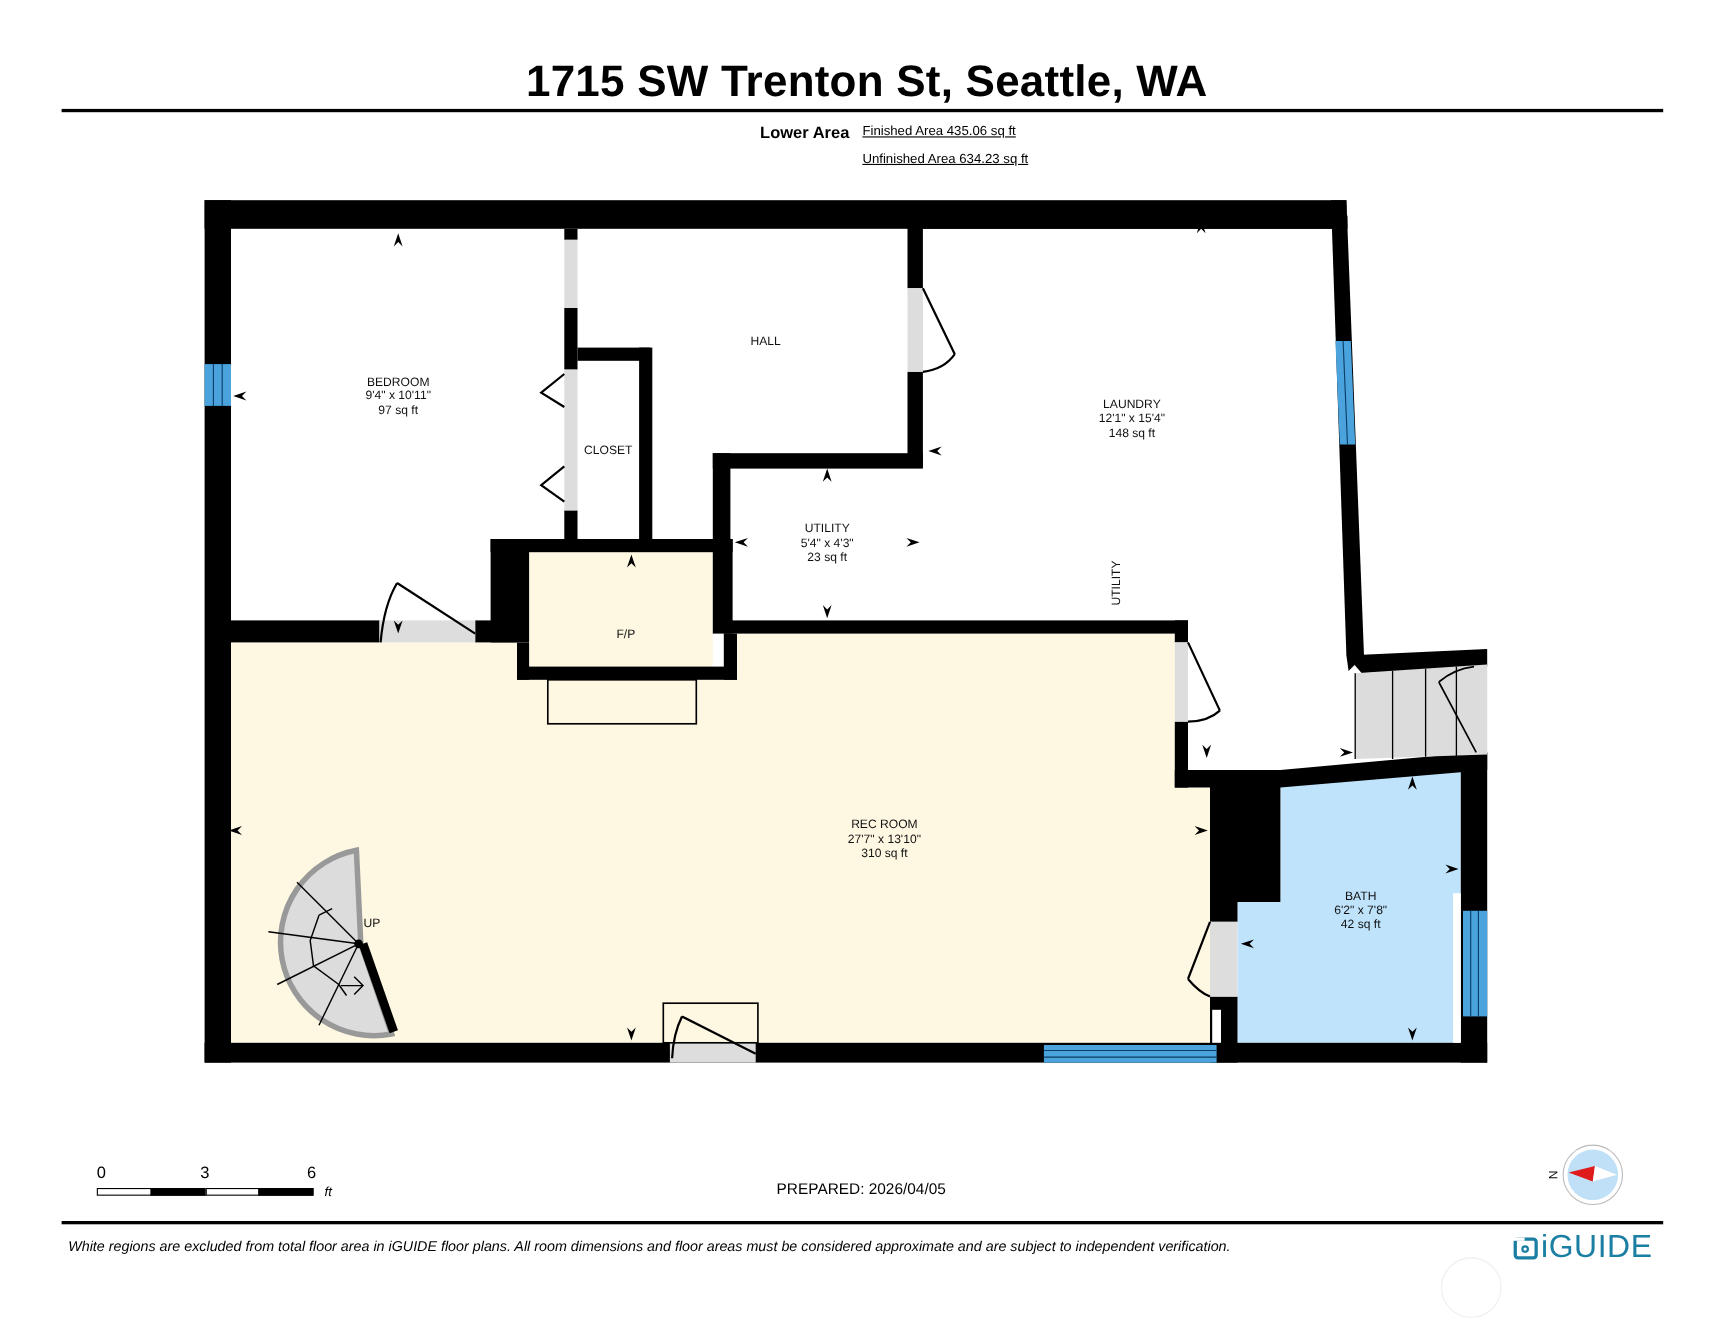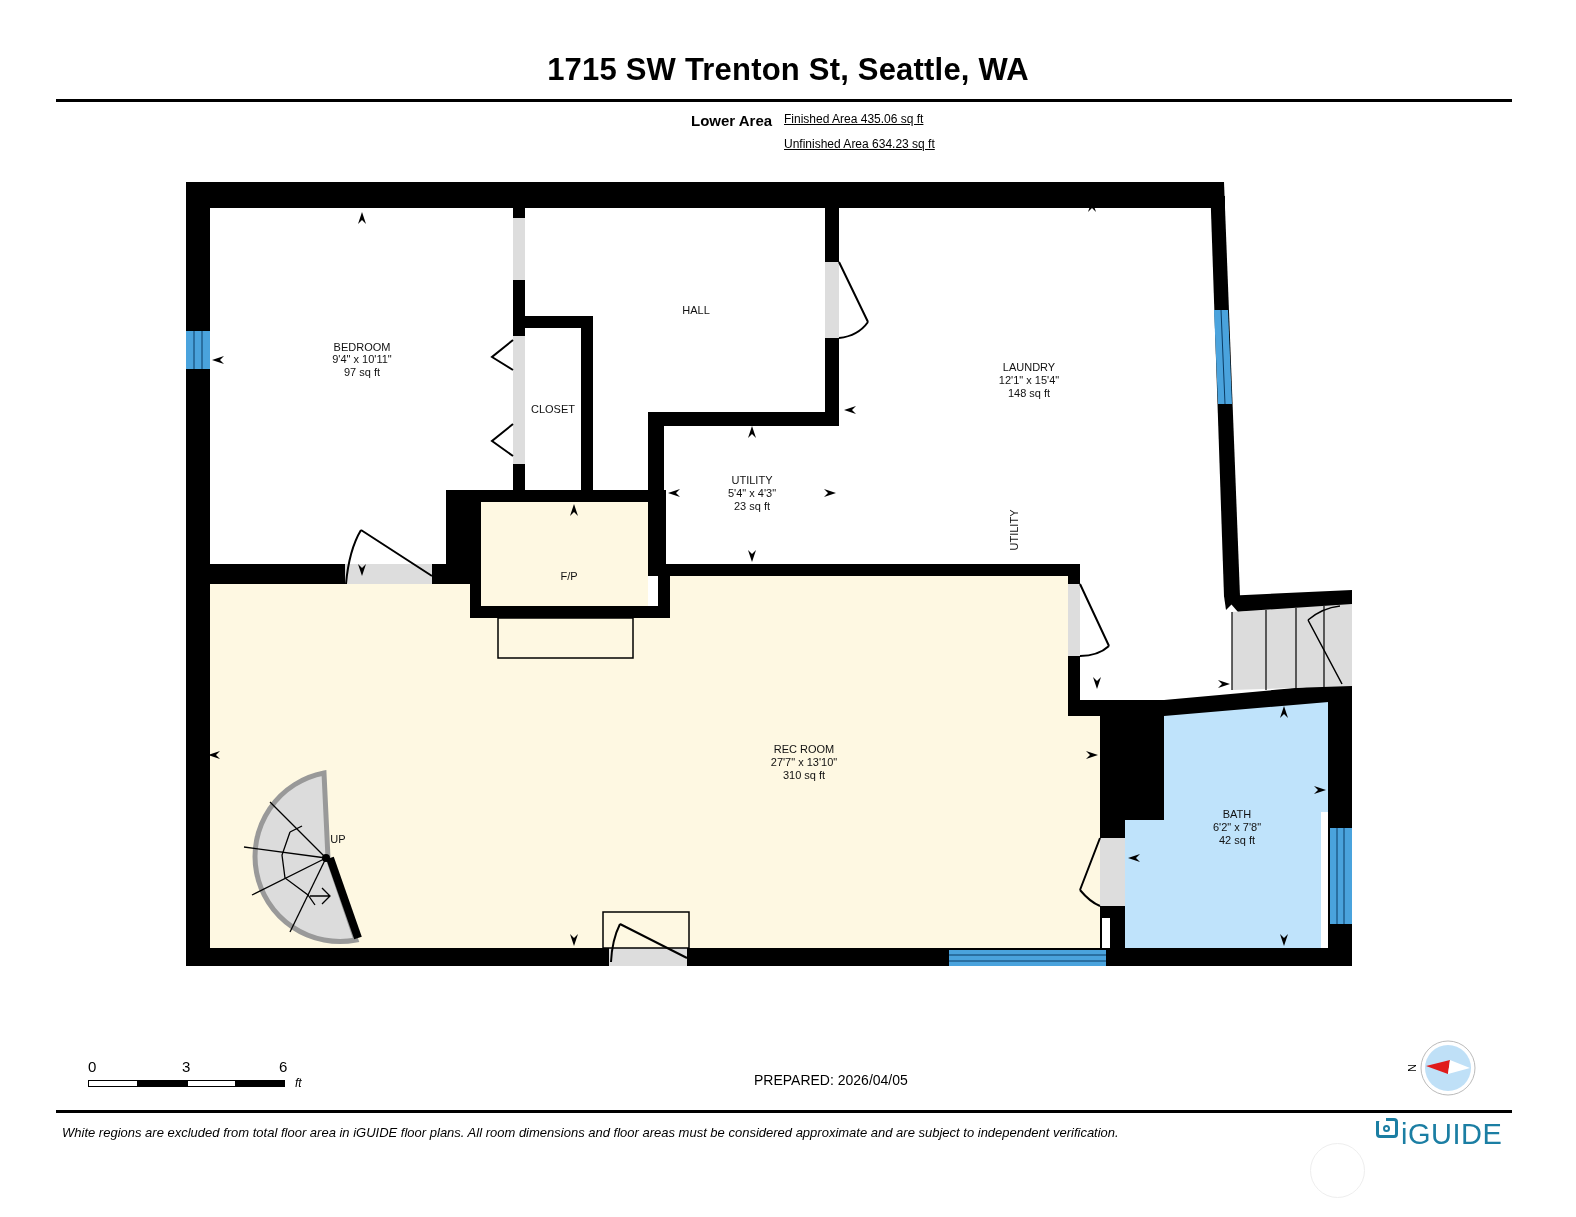--- a/index.html
+++ b/index.html
@@ -1,33 +1,33 @@
 <!DOCTYPE html>
 <html><head>
   <meta charset="utf-8">
   <style>
     html, body { margin:0; padding:0; background:#ffffff; }
     body { width:1576px; height:1217px; position:relative; overflow:hidden;
            font-family:"Liberation Sans", sans-serif; color:#000; }
     .title { position:absolute; left:0; width:1576px; top:52px; text-align:center;
-             font-size:31px; font-weight:bold; letter-spacing:0.2px; }
+             font-size:40px; font-weight:bold; letter-spacing:0.2px; }
     .rule-top { position:absolute; left:56px; width:1456px; top:99px; height:3px; background:#000; }
     .floor-label { position:absolute; left:691px; top:112px; font-size:15px; font-weight:bold; }
     .area-line { position:absolute; left:784px; font-size:12px;text-decoration:underline; }
     .area1 { top:112px; } .area2 { top:137px; }
     svg.plan { position:absolute; left:0; top:0; }
     .room-text { font-family:"Liberation Sans", sans-serif; font-size:11px; fill:#111; text-anchor:middle; }
     .scale { position:absolute; left:88px; top:1058px; }
     .scale-num { position:absolute; top:0; font-size:15px; }
     .scale-bar { position:absolute; top:22px; height:7px; border:1px solid #000; box-sizing:border-box; }
     .scale-ft { position:absolute; left:207px; top:18px; font-size:12px;font-style:italic; }
-    .prepared { position:absolute; left:706px; top:1072px; font-size:14px;margin-left:48px; }
+    .prepared { position:absolute; left:706px; top:1072px; font-size:14px; }
     .rule-bottom { position:absolute; left:56px; width:1456px; top:1110px; height:3px; background:#000; }
     .disclaimer { position:absolute; left:62px; top:1125px; font-size:13px;font-style:italic; }
-    .brand { position:absolute; left:1376px; top:1118px; font-size:29px; color:#1b7ea3; display:flex; gap:3px; letter-spacing:0.5px; }
+    .brand { position:absolute; left:1376px; top:1118px; font-size:29px; color:#1b7ea3; display:flex; align-items:center; gap:3px; letter-spacing:0.5px; }
     .brand-icon { width:22px; height:20px; border:3px solid #1b7ea3; border-radius:4px; box-sizing:border-box; position:relative; }
     .brand-icon::after { content:""; position:absolute; left:4px; top:4px; width:7px; height:7px; border:2px solid #1b7ea3; border-radius:50%; box-sizing:border-box; }
     .brand-icon::before { content:""; position:absolute; left:-3px; top:-3px; width:10px; height:3px; background:#fff; }
     .compass { position:absolute; left:1404px; top:1040px; }
     .ghost-circle { position:absolute; left:1310px; top:1143px; width:53px; height:53px; border-radius:50%; border:1px solid #eee; }
   </style>
 </head>
 <body>
 
 <div class="title">1715 SW Trenton St, Seattle, WA</div>

